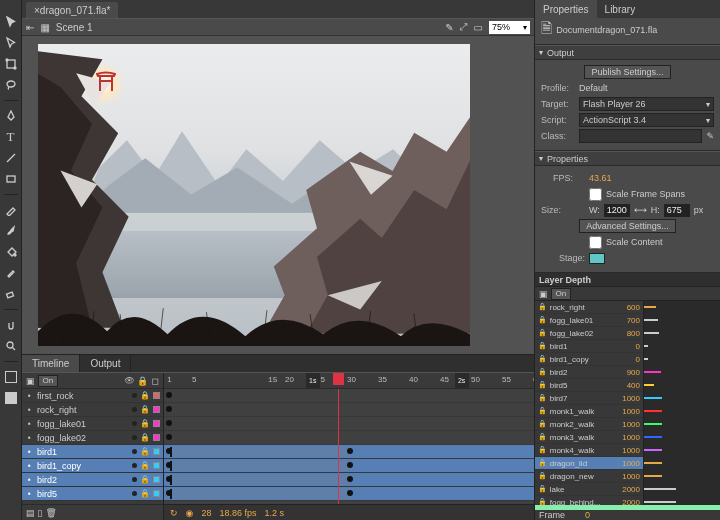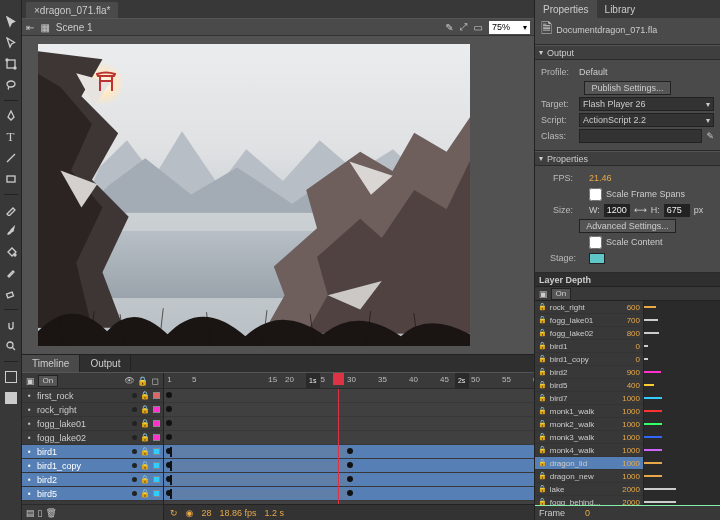--- a/index.html
+++ b/index.html
@@ -75,21 +75,21 @@
   .ld-head{height:14px;background:#2f2f2f;display:flex;align-items:center;padding:0 4px;font-size:9px;border-bottom:1px solid #222;font-weight:bold}
   .ld-tools{height:14px;display:flex;align-items:center;gap:3px;padding:0 4px;border-bottom:1px solid #222}
   .ld-body{flex:1;display:flex;overflow:hidden}
   .ld-list{width:108px;overflow:hidden}
   .ld-row{height:13px;display:flex;align-items:center;gap:3px;padding:0 3px;border-bottom:1px solid #333}
   .ld-row.sel{background:#5680b5}
   .ld-name{flex:1;overflow:hidden;white-space:nowrap;font-size:8px}
   .ld-val{width:26px;text-align:right;color:#e8a84a;font-size:8px}
   .ld-graph{flex:1;background:#2a2a2a;position:relative;border-left:1px solid #222}
   .ld-line{position:absolute;height:2px}
-  .ld-foot{height:15px;display:flex;align-items:center;gap:20px;padding:0 4px;border-top:1px solid #86efac}
+  .ld-foot{height:15px;display:flex;align-items:center;gap:20px;padding:0 4px;border-top:5px solid #86efac}
   .swatch{width:16px;height:11px;background:#5fc7c7;border:1px solid #222}
   .chev{font-size:8px}
 </style>
 </head>
 <body>
 
 <div class="app">
 
   <div class="toolcol">
     <div class="tool">
@@ -403,78 +403,78 @@
           <span>Document</span>
           <span>dragon_071.fla</span>
         </div>
       </div>
     </div>
     <div class="accordion">
         <span class="chev">▾</span>
         <span>Output</span>
       </div>
     <div class="panel">
+      <div class="prow" style="justify-content:center">
+          <div class="btn">Publish Settings...</div>
+        </div>
       <div class="prow">
           <span class="plabel">Profile:</span>
           <span>Default</span>
-        </div>
-      <div class="prow" style="justify-content:center">
-          <div class="btn">Publish Settings...</div>
         </div>
       <div class="prow">
           <span class="plabel">Target:</span>
           <div class="dd">
             <span>Flash Player 26</span>
             <span class="chev">▾</span>
           </div>
         </div>
       <div class="prow">
           <span class="plabel">Script:</span>
           <div class="dd">
-            <span>ActionScript 2.2</span>
+            <span>ActionScript 3.4</span>
             <span class="chev">▾</span>
           </div>
         </div>
       <div class="prow">
           <span class="plabel">Class:</span>
           <div class="dd"></div>
           <span>✎</span>
         </div>
     </div>
     <div class="accordion">
         <span class="chev">▾</span>
         <span>Properties</span>
       </div>
     <div class="panel">
       <div class="prow">
           <span class="plabel" style="min-width:44px;text-align:center">FPS:</span>
-          <span class="numval">21.46</span>
+          <span class="numval">43.61</span>
         </div>
       <div class="prow" style="padding-left:48px">
           <input type="checkbox" style="margin: 0px;">
           <span>Scale Frame Spans</span>
         </div>
       <div class="prow">
-          <span class="plabel" style="min-width:44px;text-align:center">Size:</span>
+          <span class="plabel" style="min-width:44px;text-align:left">Size:</span>
           <span>W:</span>
           <span class="numbox">1200</span>
           <span>⟷</span>
           <span>H:</span>
           <span class="numbox">675</span>
           <span>px</span>
         </div>
       <div class="prow" style="justify-content:center">
           <div class="btn">Advanced Settings...</div>
         </div>
       <div class="prow" style="padding-left:48px">
           <input type="checkbox" style="margin: 0px;">
           <span>Scale Content</span>
         </div>
       <div class="prow">
-          <span class="plabel" style="min-width:44px;text-align:center">Stage:</span>
+          <span class="plabel" style="min-width:44px;text-align:right">Stage:</span>
           <div class="swatch"></div>
         </div>
     </div>
     <div class="ld-head">Layer Depth</div>
     <div class="layerdepth">
       <div class="ld-tools">
         <span>▣</span>
         <div class="onbtn">On</div>
       </div>
       <div class="ld-body">

